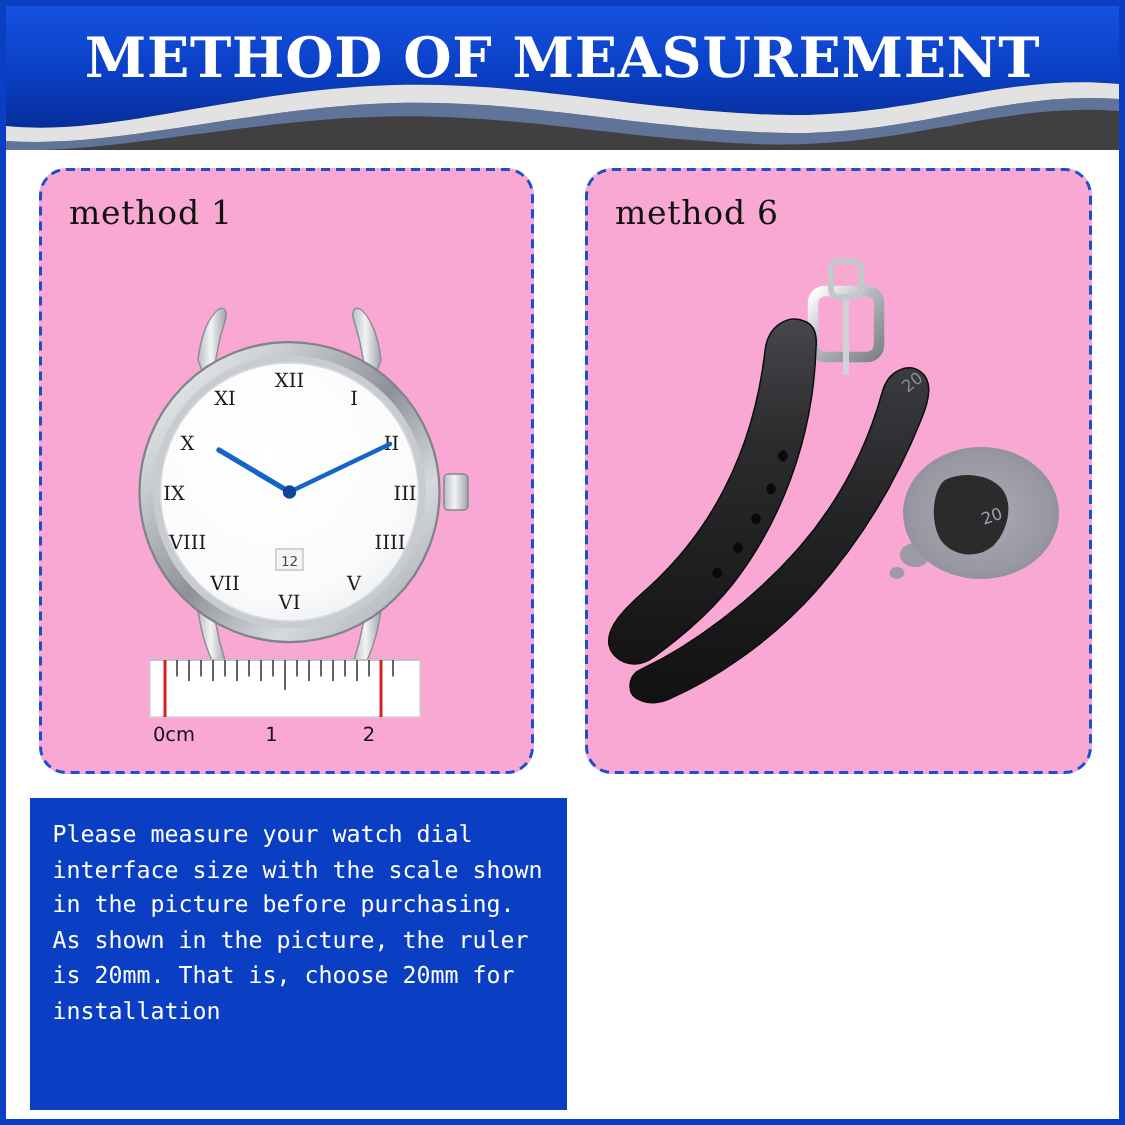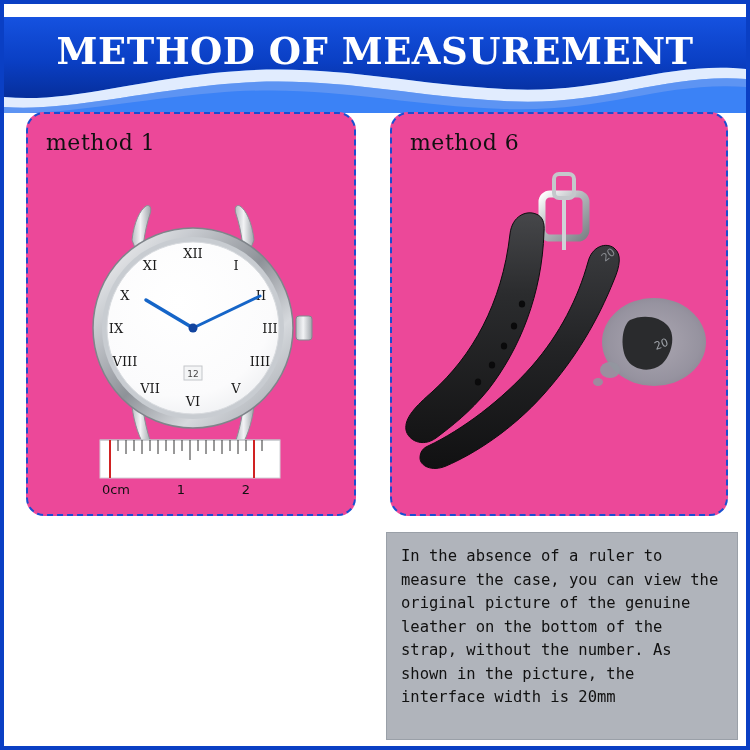--- a/index.html
+++ b/index.html
@@ -18,25 +18,25 @@
     width: 750px;
     height: 750px;
     background: #ffffff;
     box-sizing: border-box;
     border: 4px solid #0a3fc4;
     overflow: hidden;
   }
   
   .header {
     position: absolute;
-    left: 0; top: 13px;
+    left: 0; top: 0;
     width: 742px;
     height: 96px;
     overflow: hidden;
-    background: #3b82f6;
+    background: #404040;
   }
   .header .wave {
     position: absolute;
     left: 0; top: 0;
     width: 742px;
     height: 96px;
   }
   .header-title {
     position: absolute;
     left: 0;
@@ -48,21 +48,21 @@
     font-weight: bold;
     font-size: 37px;
     letter-spacing: 0.5px;
     white-space: nowrap;
   }
   
   .panel {
     position: absolute;
     border: 2px dashed #1a4fd0;
     border-radius: 18px;
-    background: #ec4899;
+    background: #f9a8d4;
     box-sizing: border-box;
   }
   #panel-1 { left: 22px;  top: 108px; width: 330px; height: 404px; }
   #panel-2 { left: 386px; top: 108px; width: 338px; height: 404px; }
   .panel-label {
     position: absolute;
     left: 18px;
     top: 16px;
     font-family: "DejaVu Serif", serif;
     font-size: 22px;
@@ -271,15 +271,15 @@
           <ellipse cx="262" cy="188" rx="52" ry="44" fill="url(#lens)" opacity="0.95"></ellipse>
           <ellipse cx="218" cy="216" rx="10" ry="8" fill="#9297a0" opacity="0.9"></ellipse>
           <ellipse cx="206" cy="228" rx="5" ry="4" fill="#9297a0" opacity="0.85"></ellipse>
           <path d="M238,166 C250,160 268,162 276,172 C284,182 280,200 270,210 C258,220 240,216 234,204 C228,192 230,172 238,166 Z" fill="#2a2b2d"></path>
           <text x="264" y="196" transform="rotate(-20 264 196)" font-family="DejaVu Sans, sans-serif" font-size="11" fill="#9fa3a9">20</text>
         </g>
       </svg>
     </div>
   </div>
 
-  <div class="caption" id="caption-2">In the absence of a ruler to measure the case, you can view the original picture of the genuine leather on the bottom of the strap, without the number. As shown in the picture, the interface width is 20mm</div>
+  <div class="caption" id="caption-1">Please measure your watch dial interface size with the scale shown in the picture before purchasing. As shown in the picture, the ruler is 20mm. That is, choose 20mm for installation</div>
 
 </div>
 
 </body></html>

